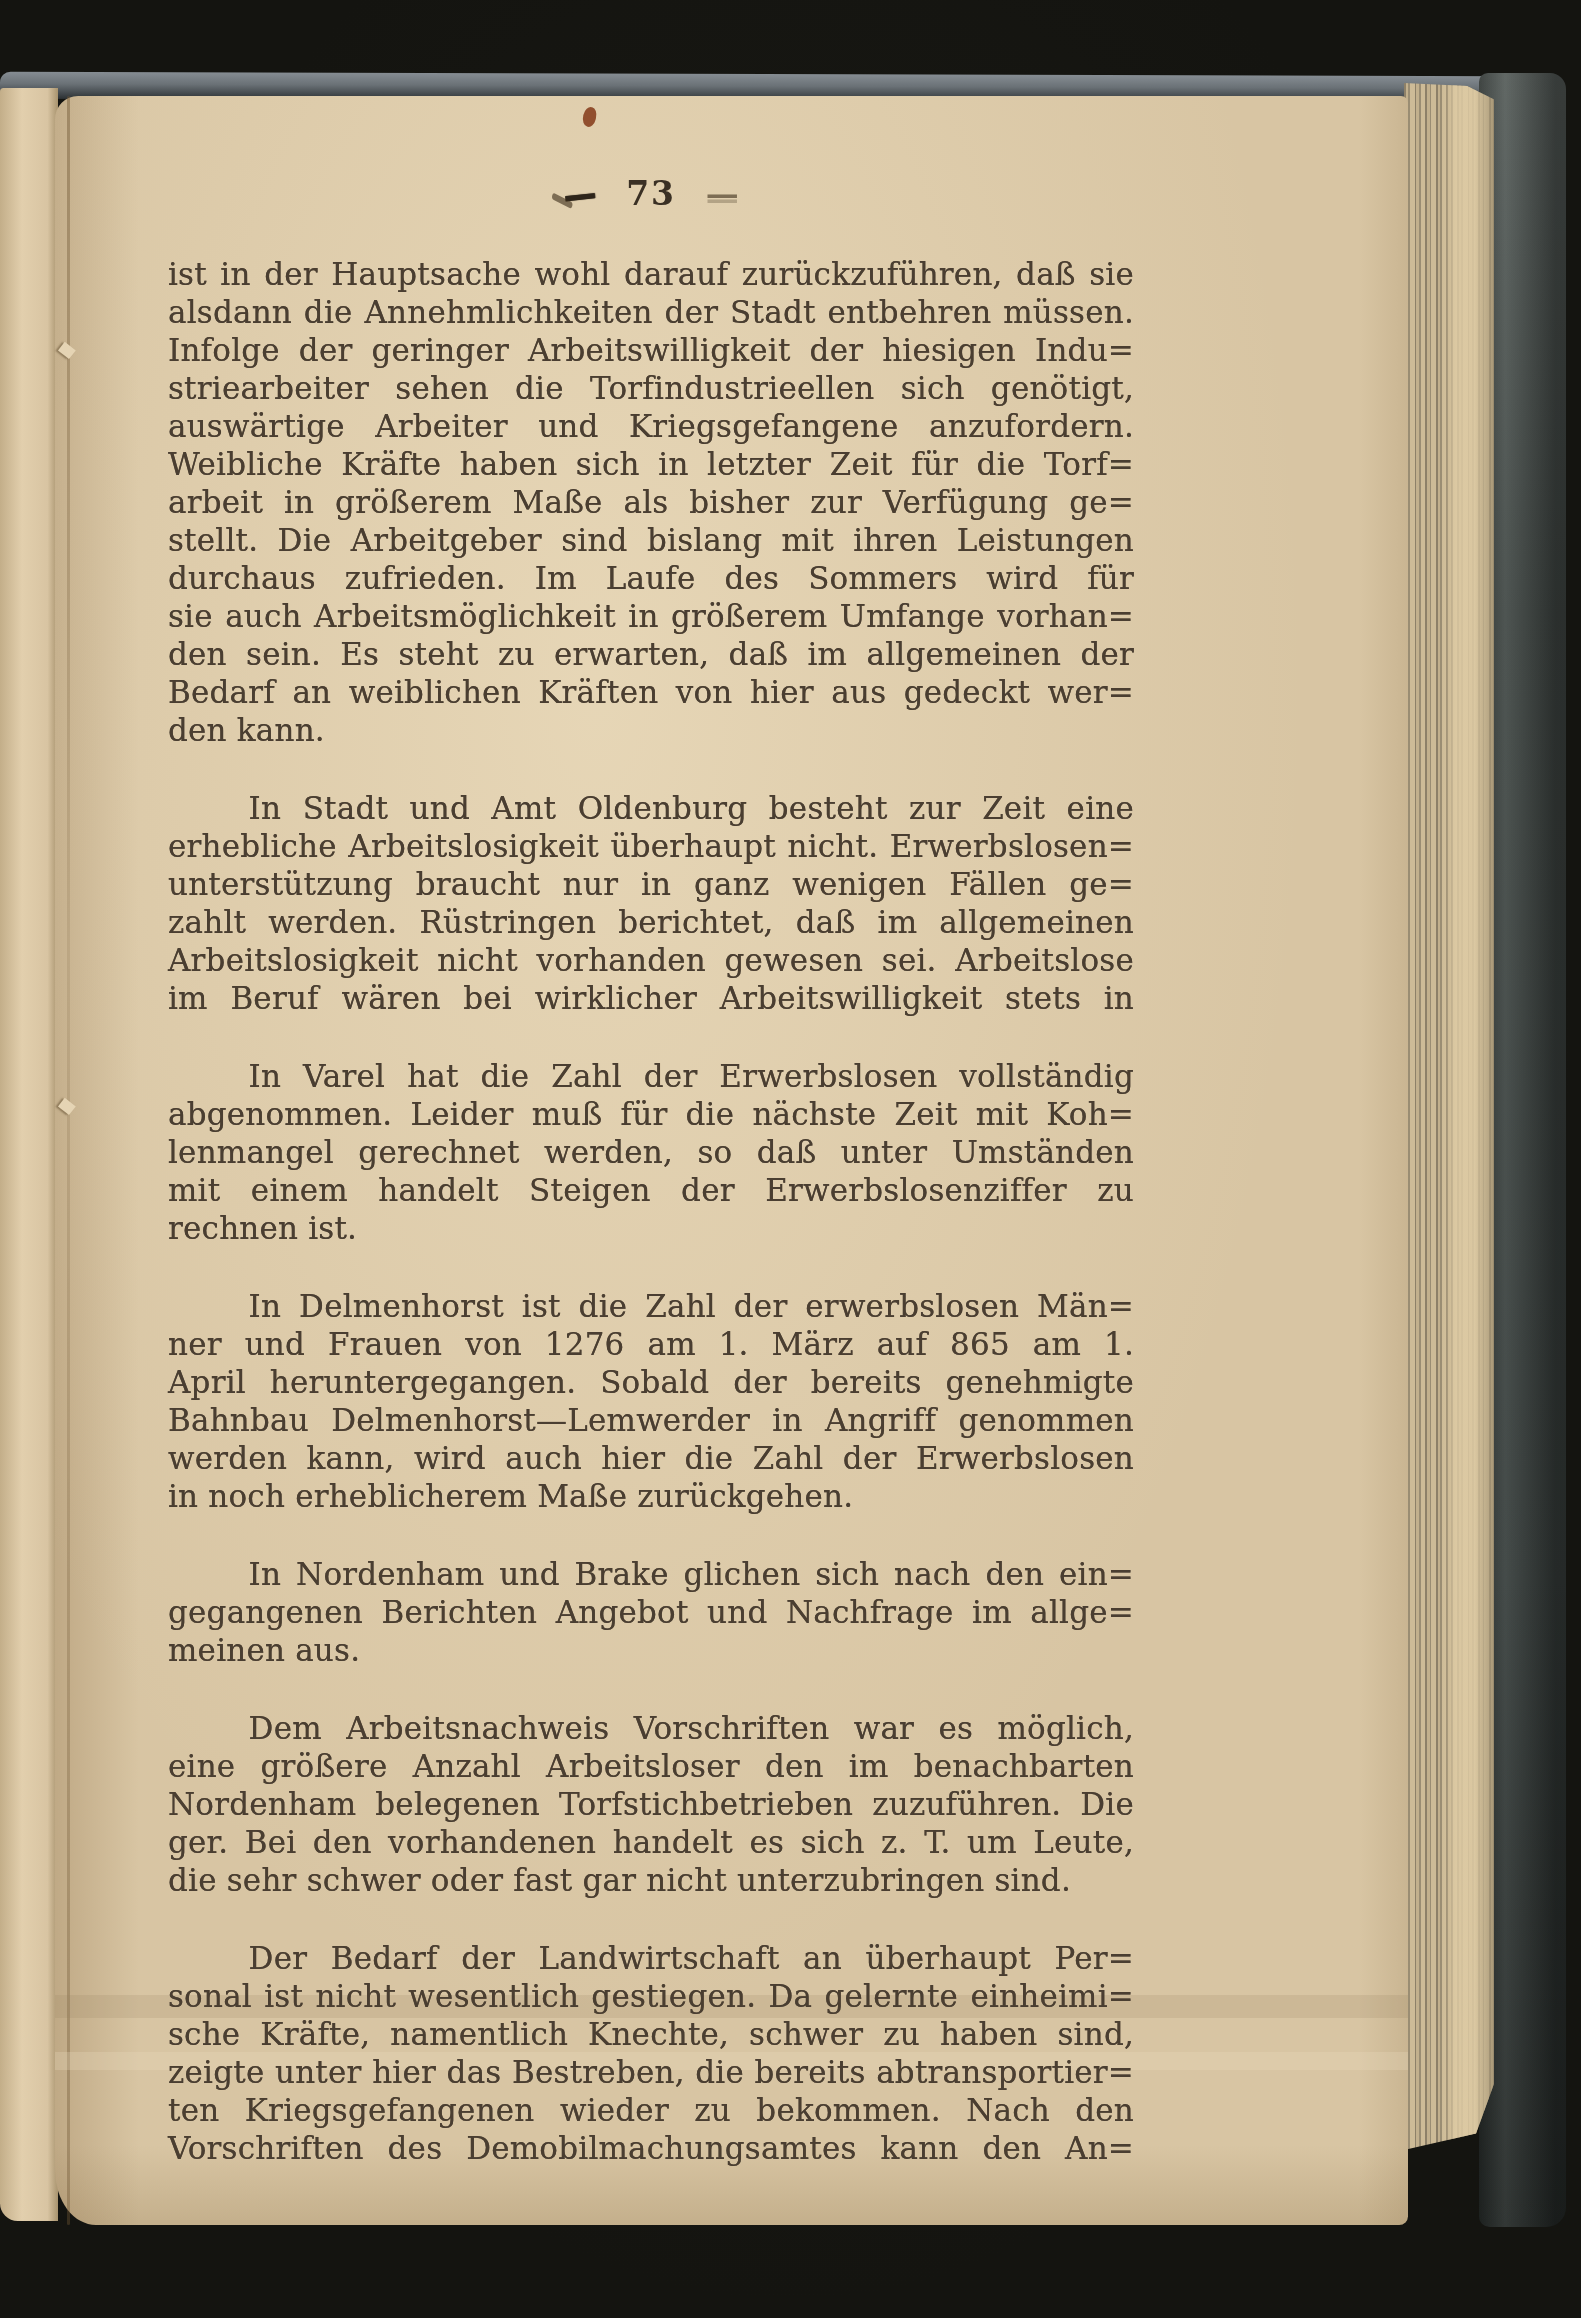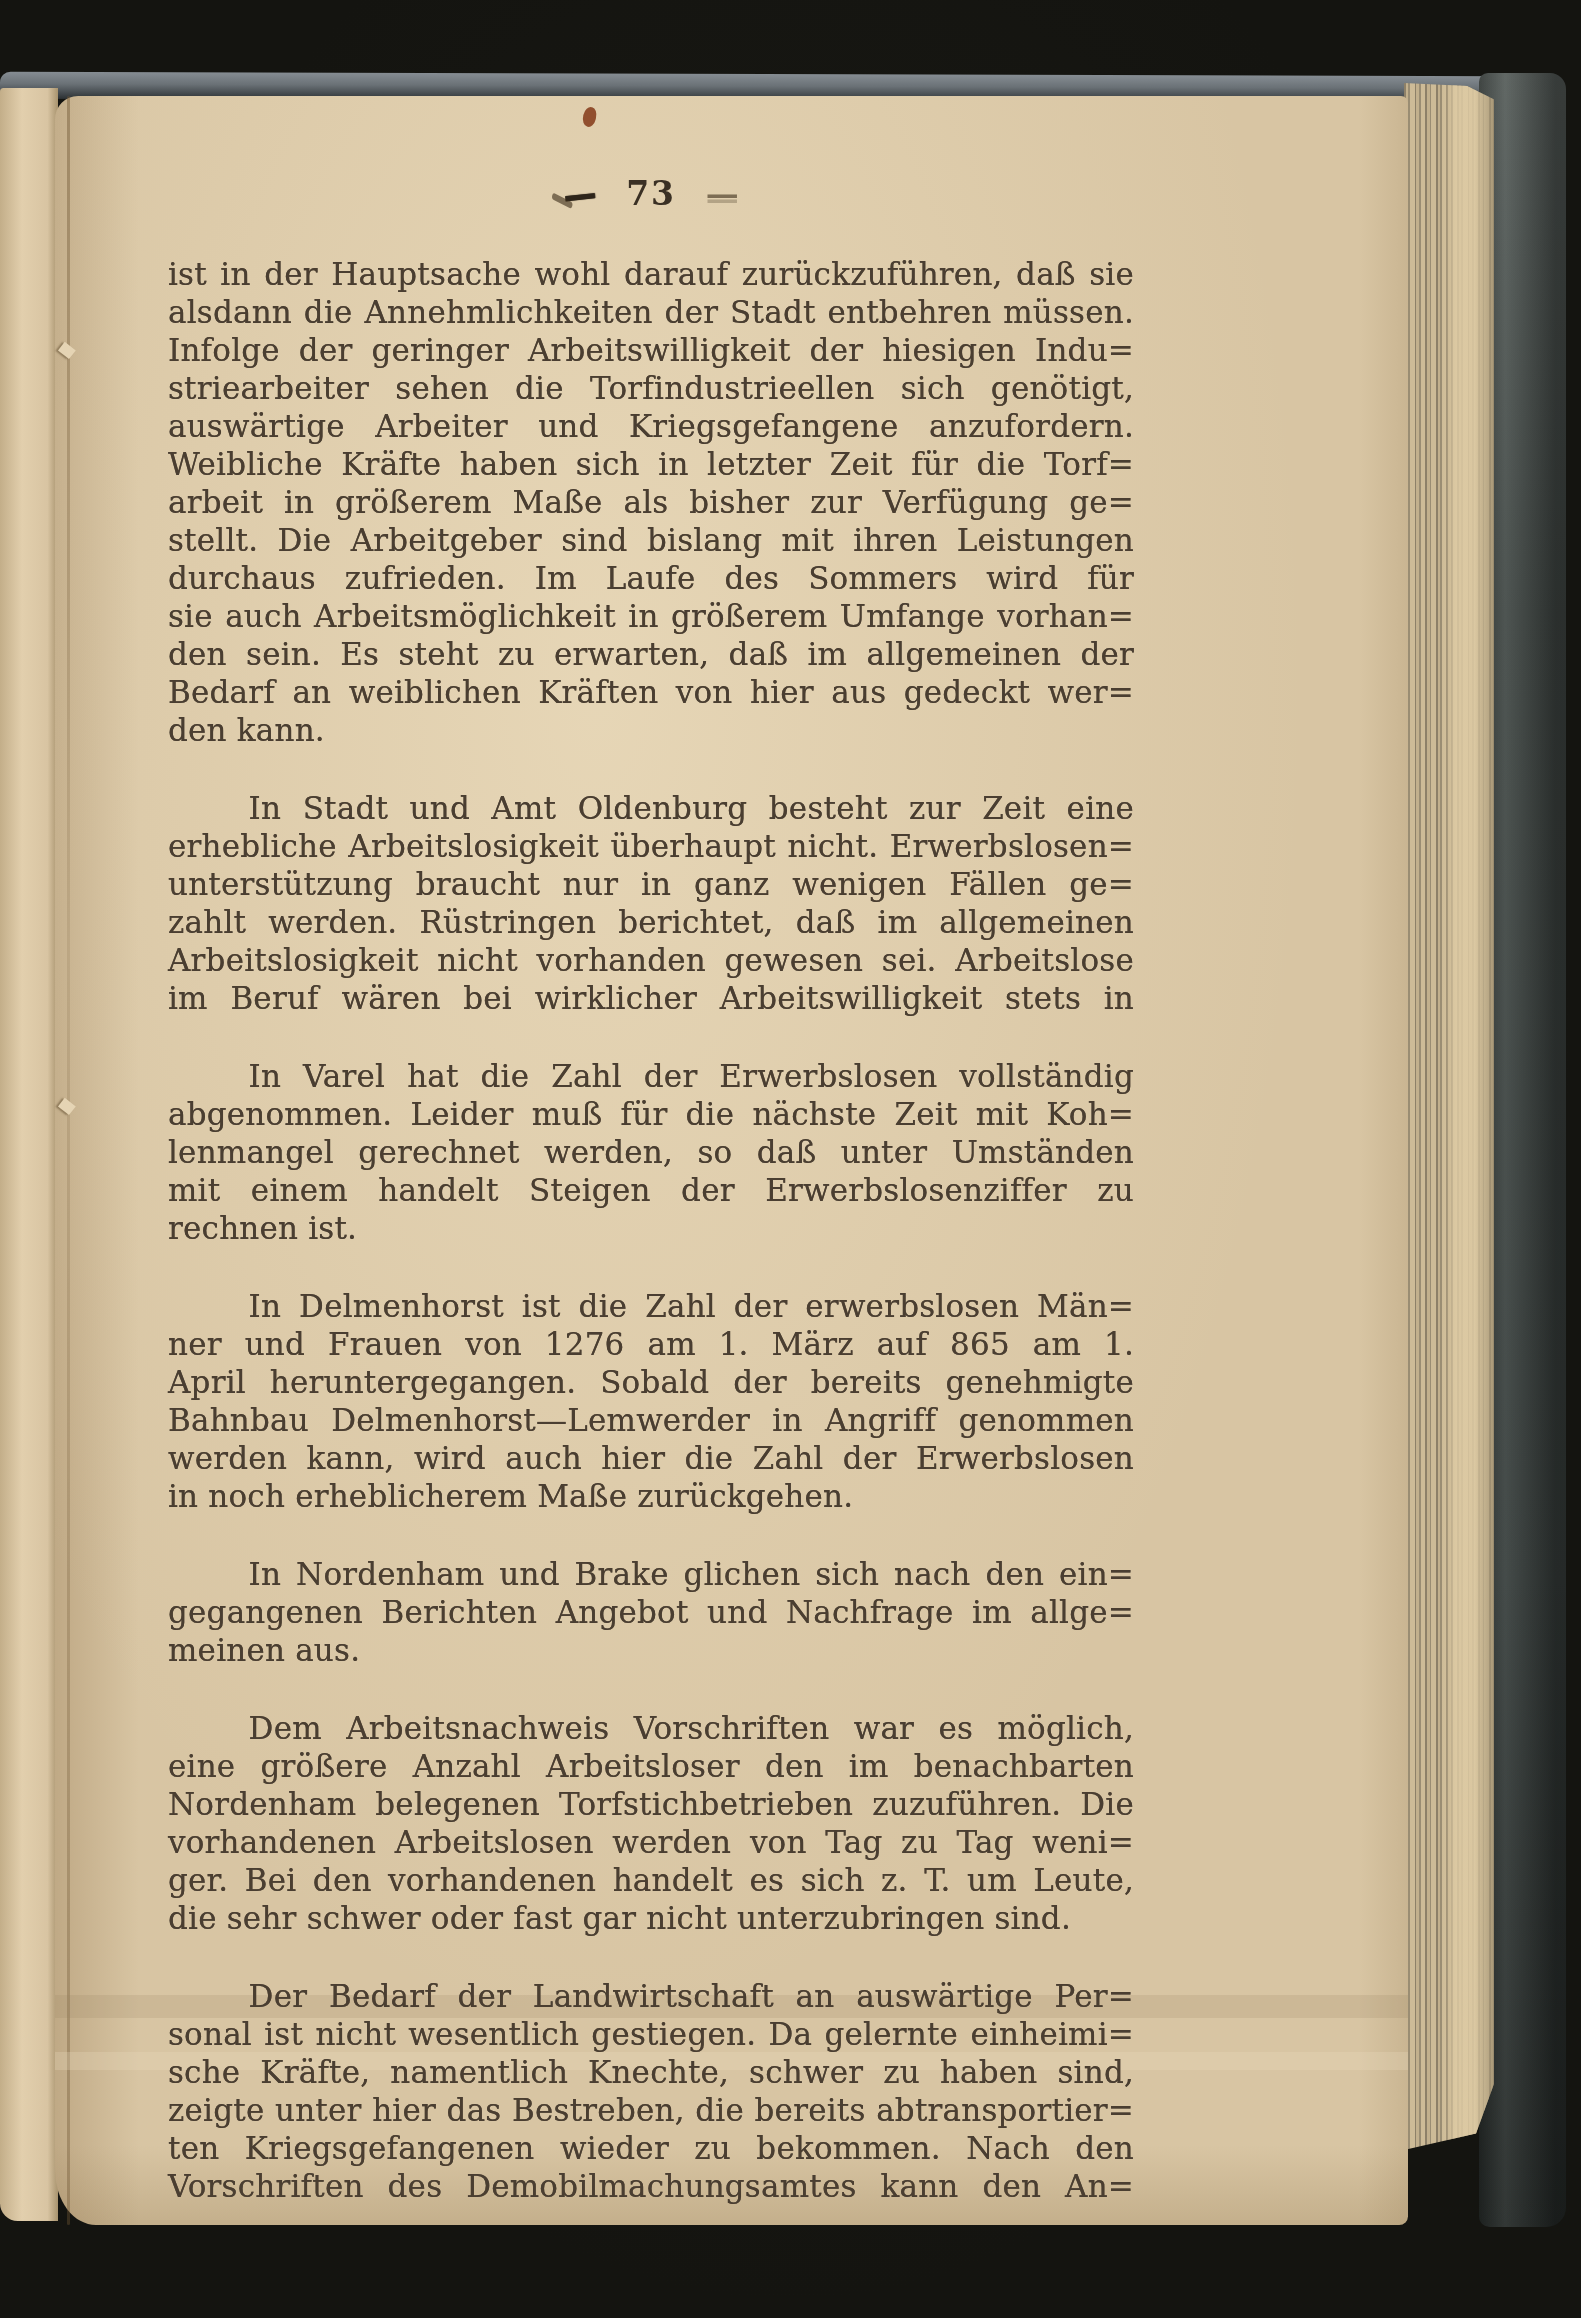--- a/index.html
+++ b/index.html
@@ -247,26 +247,25 @@
         </div>
         <div class="para indent">
           <div class="line">In Nordenham und Brake glichen sich nach den ein=</div>
           <div class="line">gegangenen Berichten Angebot und Nachfrage im allge=</div>
           <div class="line last">meinen aus.</div>
         </div>
         <div class="para indent">
           <div class="line">Dem Arbeitsnachweis Vorschriften war es möglich,</div>
           <div class="line">eine größere Anzahl Arbeitsloser den im benachbarten</div>
           <div class="line">Nordenham belegenen Torfstichbetrieben zuzuführen. Die</div>
-          <div class="line">vorhandenen Arbeitslosen werden von Tag zu Tag weni=</div>
           <div class="line">ger. Bei den vorhandenen handelt es sich z. T. um Leute,</div>
           <div class="line last">die sehr schwer oder fast gar nicht unterzubringen sind.</div>
         </div>
         <div class="para indent">
-          <div class="line">Der Bedarf der Landwirtschaft an auswärtige Per=</div>
+          <div class="line">Der Bedarf der Landwirtschaft an überhaupt Per=</div>
           <div class="line">sonal ist nicht wesentlich gestiegen. Da gelernte einheimi=</div>
           <div class="line">sche Kräfte, namentlich Knechte, schwer zu haben sind,</div>
           <div class="line">zeigte unter hier das Bestreben, die bereits abtransportier=</div>
           <div class="line">ten Kriegsgefangenen wieder zu bekommen. Nach den</div>
           <div class="line">Vorschriften des Demobilmachungsamtes kann den An=</div>
         </div>
       </div>
   </div>
 
 </div>

